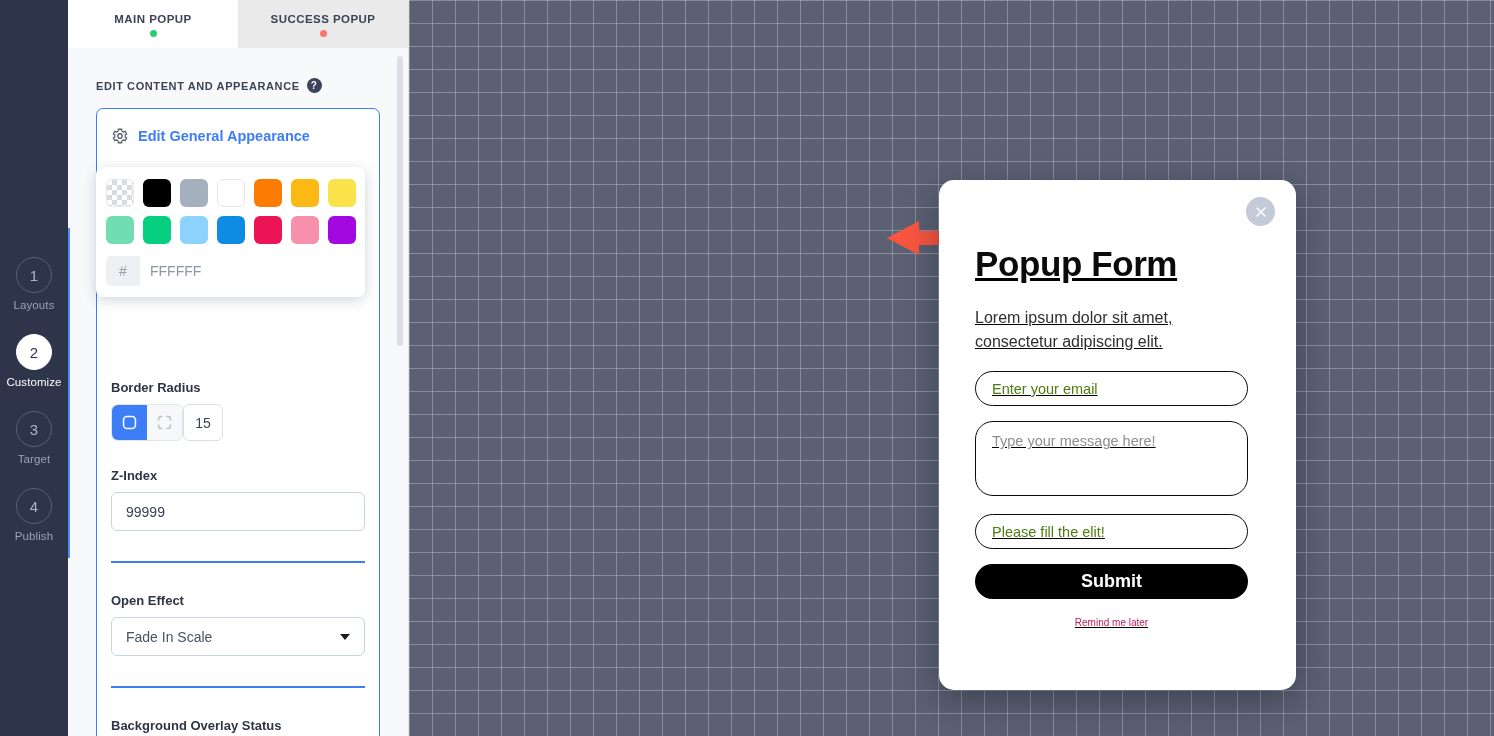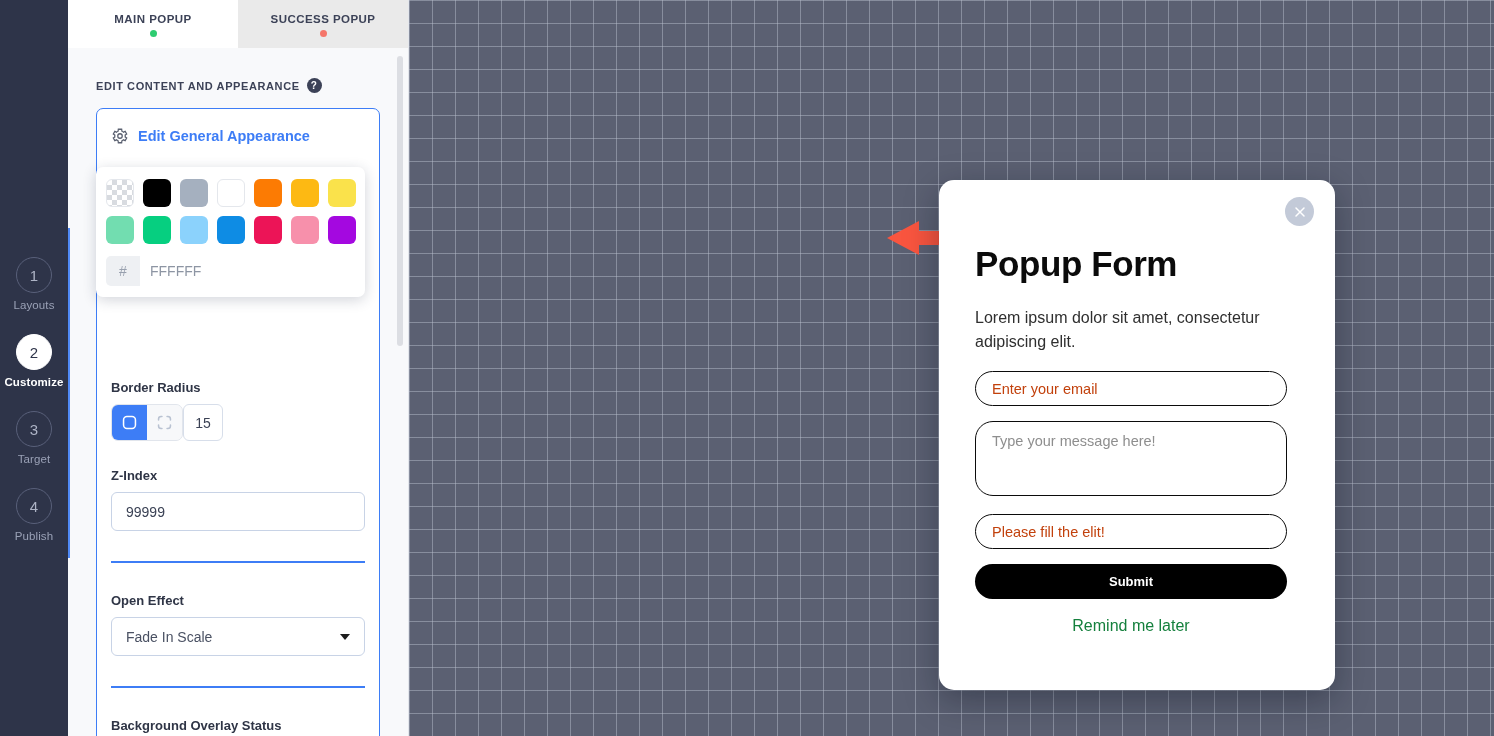--- a/index.html
+++ b/index.html
@@ -20,21 +20,21 @@
   }
   .step { display: flex; flex-direction: column; align-items: center; margin-bottom: 23px; }
   .step-circle {
     width: 36px; height: 36px; border-radius: 50%;
     border: 1.5px solid #59607a;
     display: flex; align-items: center; justify-content: center;
     font-size: 15px; color: #aeb4c6; background: transparent;
   }
   .step-label { margin-top: 6px; font-size: 11.5px; color: #9aa1b6; letter-spacing: .1px; }
   .step.active .step-circle { background: #ffffff; border-color: #ffffff; color: #2e3449; font-weight: 400; }
-  .step.active .step-label { color: #ffffff; font-weight: bold; }
+  .step.active .step-label { color: #ffffff; font-weight: normal; }
 
   
   .panel {
     width: 341px; flex: 0 0 341px; height: 736px;
     background: #f8f9fb; position: relative;
     display: flex; flex-direction: column;
     border-right: 1px solid #e3e6ec;
   }
   .tabs { display: flex; height: 48px; background: #14532d; flex: 0 0 48px; }
   .tab {
@@ -159,49 +159,50 @@
     background-color: #5b6072;
     background-image:
       linear-gradient(to right, rgba(190,196,210,.45) 1px, transparent 1px),
       linear-gradient(to bottom, rgba(190,196,210,.45) 1px, transparent 1px);
     background-size: 23px 23px;
   }
   .arrow { position: absolute; left: 470px; top: 218px; width: 185px; height: 40px; }
 
   .popup {
     position: absolute; left: 530px; top: 180px;
-    width: 396px; height: 510px;
+    width: 357px; height: 510px;
     background: #ffffff; border-radius: 15px;
     box-shadow: 0 10px 34px rgba(10,14,28,.35);
     padding: 42px 48px 0 36px;
+    text-decoration: underline;
   }
   .popup-close {
     position: absolute; right: 21px; top: 17px;
     width: 29px; height: 29px; border-radius: 50%;
     background: #c3cad8; display: flex; align-items: center; justify-content: center;
     cursor: pointer;
   }
   .popup-title { font-size: 35px; font-weight: bold; color: #0b0b0b; letter-spacing: -.4px; margin-top: 22px; }
   .popup-desc { margin-top: 22px; font-size: 16px; line-height: 1.48; color: #2f2f2f; max-width: 340px; }
   .pf-input {
     margin-top: 18px; height: 35px; border: 1.6px solid #0b0b0b; border-radius: 18px;
     display: flex; align-items: center; padding: 0 16px;
-    font-size: 14.5px; color: #c2410c; background: #fff;
+    font-size: 14.5px; color: #4d7c0f; background: #fff;
   }
   .pf-textarea {
     margin-top: 15px; height: 75px; border: 1.6px solid #0b0b0b; border-radius: 18px;
     padding: 11px 16px; font-size: 14.5px; color: #8e8e8e; background: #fff;
   }
   .pf-submit {
     margin-top: 15px; height: 35px; border-radius: 18px; background: #000;
     display: flex; align-items: center; justify-content: center;
-    color: #fff; font-size: 13px; font-weight: bold; cursor: pointer;
+    color: #fff; font-size: 18px; font-weight: bold; cursor: pointer;
   }
   .pf-remind {
-    margin-top: 18px; text-align: center; font-size: 16px; color: #15803d; cursor: pointer;
+    margin-top: 18px; text-align: center; font-size: 10px; color: #be185d; cursor: pointer;
   }
 </style>
 </head>
 <body>
 
 <div class="app">
 
   <div class="rail">
     <div class="step">
       <div class="step-circle">1</div>

